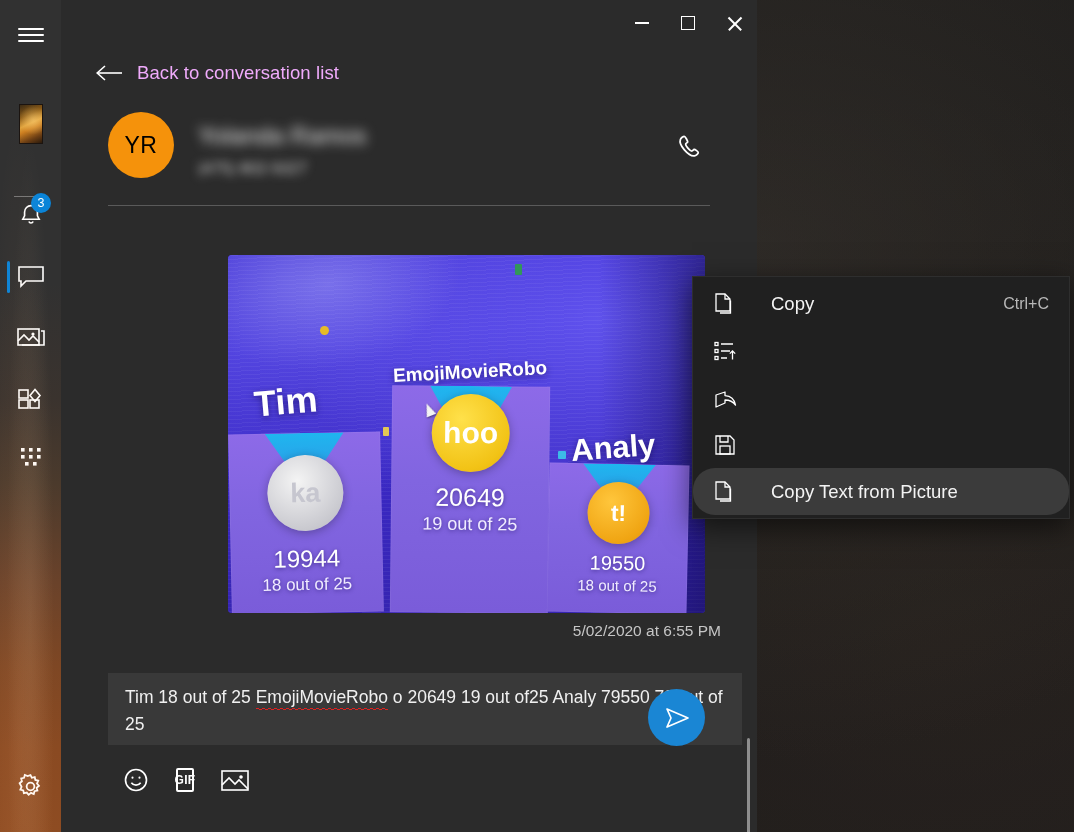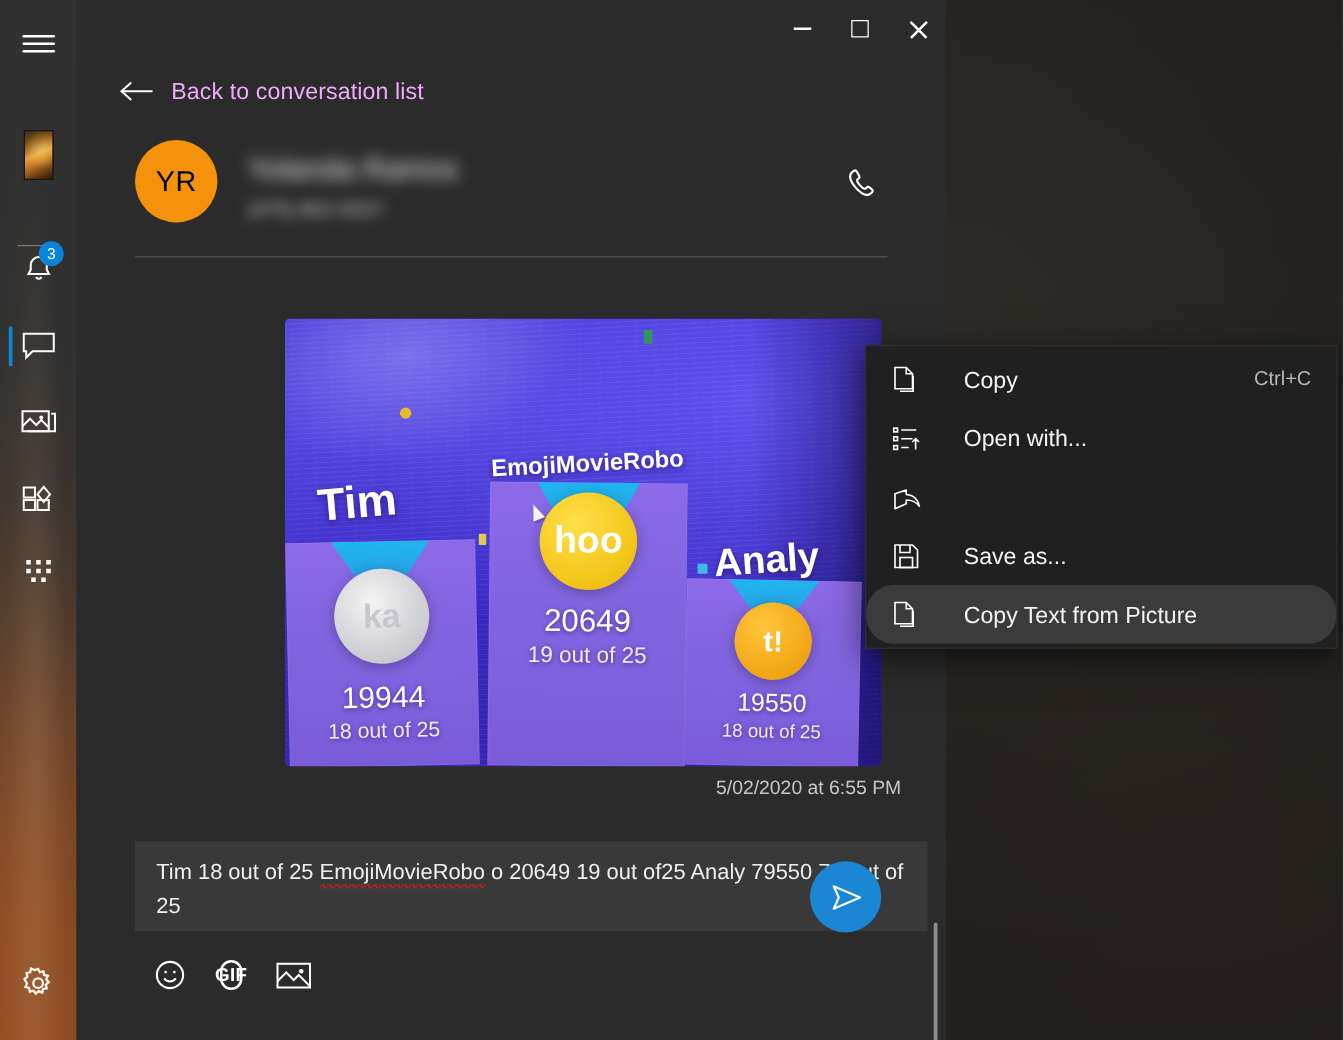--- a/index.html
+++ b/index.html
@@ -338,23 +338,23 @@
     background: #1a86d4;
     display: flex; align-items: center; justify-content: center;
   }
   .composer-tools {
     position: absolute; left: 122px; top: 766px;
     display: flex; align-items: center; gap: 26px;
     color: #fff;
   }
   .gif-box {
     width: 18px; height: 24px;
-    border: 2px solid #fff; border-radius: 12px;
-    display: flex; align-items: center; justify-content: center;
-    font-size: 15px; font-weight: bold; letter-spacing: .3px; color: #fff;
+    border: 2px solid #fff; border-radius: 2px;
+    display: flex; align-items: center; justify-content: center;
+    font-size: 12px; font-weight: bold; letter-spacing: .3px; color: #fff;
   }
 
   
   .ctxmenu {
     position: absolute;
     left: 692px; top: 276px;
     width: 378px; height: 243px;
     background: #202020;
     border: 1px solid #2e2e2e;
     box-shadow: 0 8px 28px rgba(0,0,0,.6);
@@ -626,42 +626,40 @@
     <div class="ctx-item">
       <span class="ctx-ico">
         <svg width="24" height="24" viewBox="0 0 24 24" fill="none" stroke="#ffffff" stroke-width="1.3">
           <rect x="2" y="3.5" width="3" height="3"></rect>
           <rect x="2" y="10.5" width="3" height="3"></rect>
           <rect x="2" y="17.5" width="3" height="3"></rect>
           <path d="M8 5h12M8 12h9M8 19h6"></path>
           <path d="M19.5 20.5V12M16.8 14.6l2.7-2.7 2.7 2.7"></path>
         </svg>
       </span>
-      <span class="ctx-label">Open with...</span>
       <span class="ctx-accel"></span>
     </div>
 
     <div class="ctx-item">
       <span class="ctx-ico">
         <svg width="26" height="24" viewBox="0 0 26 24" fill="none" stroke="#ffffff" stroke-width="1.3" stroke-linejoin="round">
           <path d="M3 21V9l9-3v3.6c6 .4 9.5 4 10.5 9.4-2.6-3.6-6-5-10.5-5V17z"></path>
         </svg>
       </span>
       <span class="ctx-accel"></span>
     </div>
 
     <div class="ctx-item">
       <span class="ctx-ico">
         <svg width="24" height="24" viewBox="0 0 24 24" fill="none" stroke="#ffffff" stroke-width="1.3">
           <path d="M3 3h14l4 4v14H3z"></path>
           <path d="M7 3v6h8V3"></path>
           <rect x="7" y="13" width="10" height="8"></rect>
         </svg>
       </span>
-      <span class="ctx-label">Save as...</span>
       <span class="ctx-accel"></span>
     </div>
 
     <div class="ctx-item highlight">
       <span class="ctx-ico">
         <svg width="24" height="26" viewBox="0 0 24 26" fill="none" stroke="#ffffff" stroke-width="1.3">
           <path d="M3 3h9l5 5v12H3z"></path>
           <path d="M12 3v5h5"></path>
           <path d="M7 22h10.5V9.5"></path>
         </svg>

